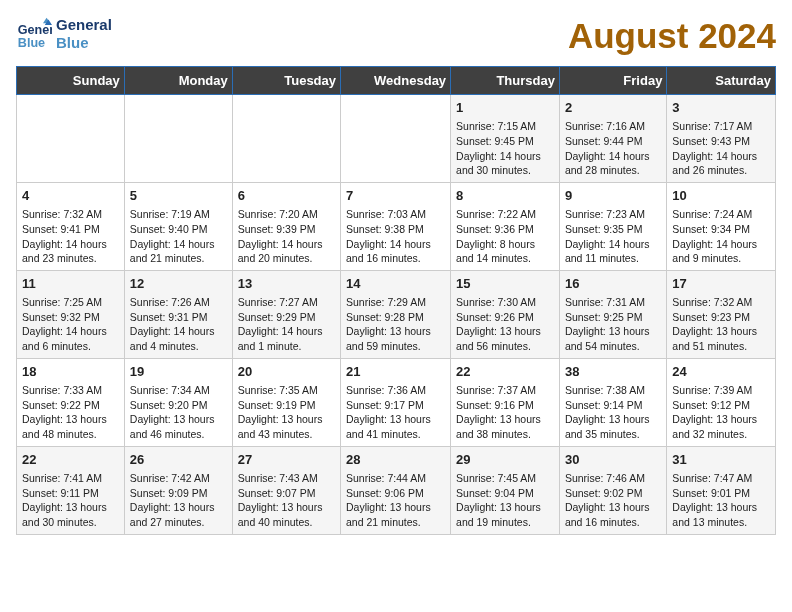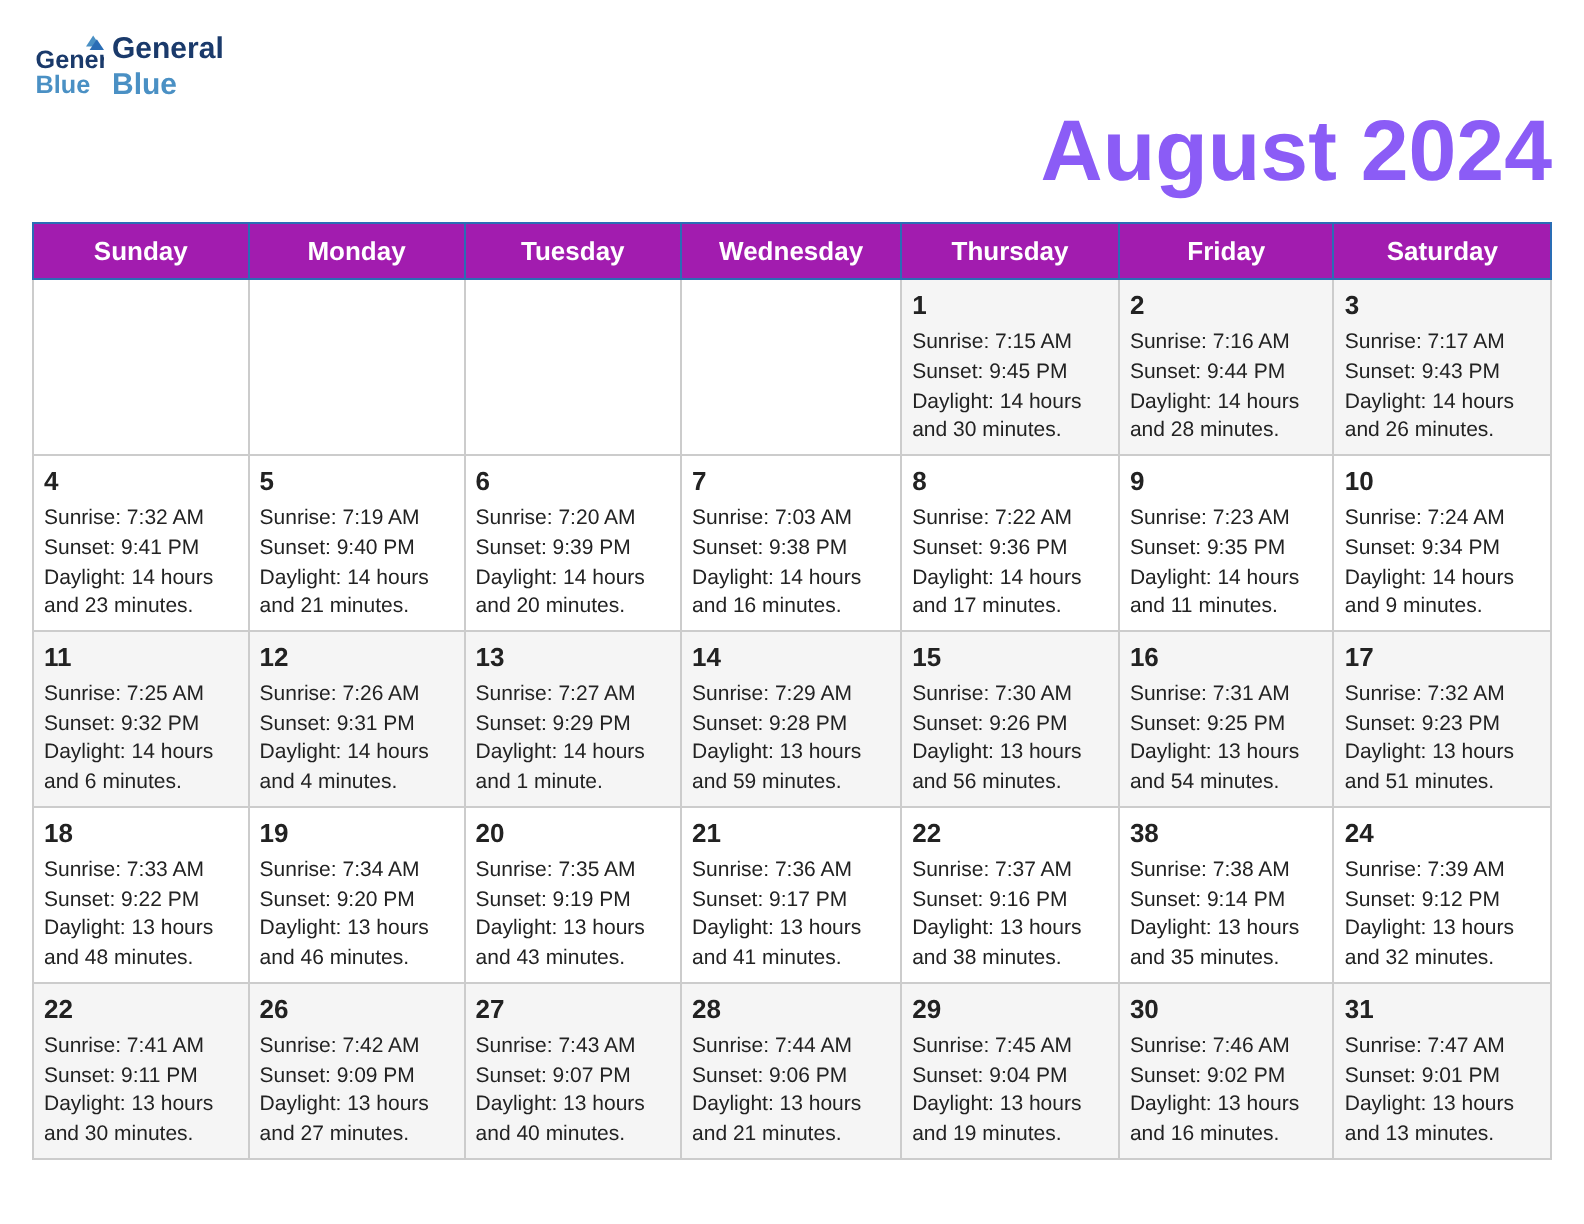--- a/index.html
+++ b/index.html
@@ -22,39 +22,38 @@
       gap: 4px;
     }
     .logo-icon {
       width: 36px;
       height: 36px;
     }
     .title-area {
       text-align: right;
     }
     .main-title {
-      font-size: 43px;
+      font-size: 35px;
       font-weight: bold;
-      color: #8b5cf6;
-      margin-top: 36px;
+      color: #a16207;
     }
     .subtitle {
       font-size: 16px;
       color: #444;
     }
     table {
       width: 100%;
       border-collapse: collapse;
       font-size: 11px;
     }
     thead th {
-      background-color: #a21caf;
+      background-color: #404040;
       color: #fff;
       padding: 6px 4px;
-      text-align: center;
+      text-align: right;
       font-size: 13px;
       font-weight: bold;
       border: 1px solid #2a6db5;
     }
     tbody tr {
       vertical-align: top;
     }
     tbody td {
       border: 1px solid #ccc;
       padding: 4px 5px;
@@ -160,21 +159,21 @@
         <td>
           <span class="day-num">7</span>
           <div>Sunrise: 7:03 AM</div>
           <div>Sunset: 9:38 PM</div>
           <div>Daylight: 14 hours and 16 minutes.</div>
         </td>
         <td>
           <span class="day-num">8</span>
           <div>Sunrise: 7:22 AM</div>
           <div>Sunset: 9:36 PM</div>
-          <div>Daylight: 14 hours and 17 minutes.</div>
+          <div>Daylight: 8 hours and 14 minutes.</div>
         </td>
         <td>
           <span class="day-num">9</span>
           <div>Sunrise: 7:23 AM</div>
           <div>Sunset: 9:35 PM</div>
           <div>Daylight: 14 hours and 11 minutes.</div>
         </td>
         <td>
           <span class="day-num">10</span>
           <div>Sunrise: 7:24 AM</div>

